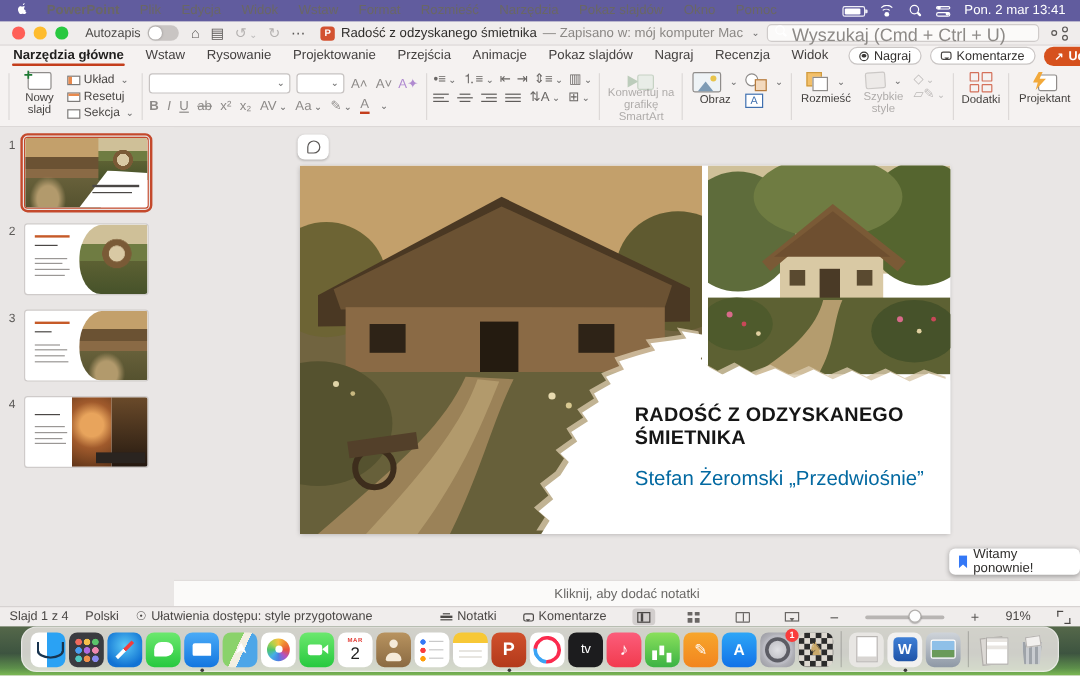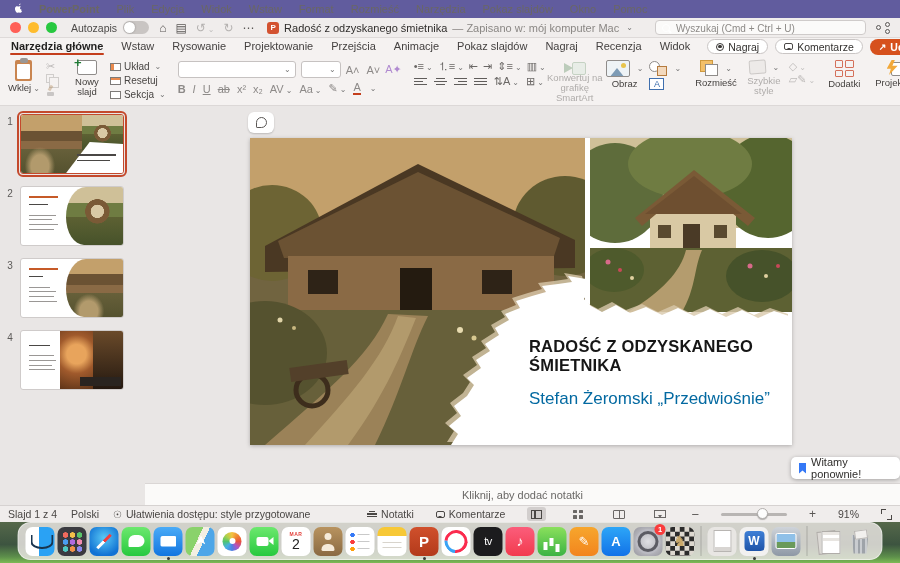--- a/index.html
+++ b/index.html
@@ -31,21 +31,21 @@
 .tl{display:flex;gap:7px;margin-right:14px}
 .tl i{width:11px;height:11px;border-radius:50%}
 .autosave{font-size:10.5px;color:#4c4a48;margin-right:6px}
 .toggle{width:26px;height:13px;border-radius:7px;background:#c9c5c3;position:relative;margin-right:10px}
 .toggle::after{content:'';position:absolute;width:11px;height:11px;border-radius:50%;background:#fff;top:1px;left:1px;box-shadow:0 0 2px rgba(0,0,0,.35)}
 .tbico{color:#5a5755;font-size:12px;margin-right:9px;line-height:1}
 .dim{opacity:.4}
 .doc-title{position:absolute;left:0;right:0;text-align:center;pointer-events:none;font-size:11px;color:#2f2d2b;display:flex;justify-content:center;align-items:center;gap:5px}
 .ppt-mini{width:12px;height:12px;border-radius:3px;background:#d35230;color:#fff;font-size:8px;font-weight:bold;display:inline-flex;align-items:center;justify-content:center;pointer-events:auto}
 .doc-sub{color:#8a8784}
-.search-box{margin-left:auto;width:211px;height:15px;border:1px solid #cfcbca;border-radius:4px;background:#fbfaf9;display:flex;align-items:flex-end;gap:4px;padding:0 6px;color:#8d8a87;font-size:10px;z-index:2}
+.search-box{margin-left:auto;width:227px;height:15px;border:1px solid #cfcbca;border-radius:4px;background:#fbfaf9;display:flex;align-items:flex-start;gap:4px;padding:0 6px;color:#8d8a87;font-size:15px;z-index:2}
 .share2{margin-left:10px;z-index:2;width:14px;height:12px;position:relative}
 .share2 i{position:absolute;width:5px;height:5px;border:1.3px solid #5a5755;border-radius:50%}
 .share2 i:nth-child(1){left:0;top:3.5px}.share2 i:nth-child(2){right:0;top:0}.share2 i:nth-child(3){right:0;bottom:0}
 
 .tabs{height:17px;background:#f5f2f1;display:flex;align-items:center;padding:0 10px;gap:16px}
 .tab{font-size:11px;color:#444140;white-space:nowrap;position:relative;padding:1px 1px 2px}
 .tab.active{font-weight:bold;color:#201f1e}
 .tab.active::after{content:'';position:absolute;left:0;right:0;bottom:-1px;height:2.5px;background:#c43e1c;border-radius:2px}
 .tabs-right{margin-left:auto;display:flex;gap:7px;align-items:center}
 .pill{height:15px;border:1px solid #c9c5c4;background:#fff;border-radius:9px;display:flex;align-items:center;gap:4px;padding:0 8px;font-size:10.5px;color:#33312f}
@@ -243,20 +243,34 @@
   <span class="mi">Plik</span>
   <span class="mi">Edycja</span>
   <span class="mi">Widok</span>
   <span class="mi">Wstaw</span>
   <span class="mi">Format</span>
   <span class="mi">Rozmieść</span>
   <span class="mi">Narzędzia</span>
   <span class="mi">Pokaz slajdów</span>
   <span class="mi">Okno</span>
   <span class="mi">Pomoc</span>
+  <span class="mb-right">
+    <span class="batt"></span>
+    <span class="wifi">
+        <i></i>
+        <i></i>
+        <i></i>
+      </span>
+    <span class="spy"></span>
+    <span class="cc">
+        <i></i>
+        <i></i>
+      </span>
+    <span>Pon. 2 mar 13:41</span>
+  </span>
 </div>
 
 <div class="titlebar">
   <span class="tl">
     <i style="background:#ff5f57"></i>
     <i style="background:#febc2e"></i>
     <i style="background:#28c840"></i>
   </span>
   <span class="autosave">Autozapis</span>
   <span class="toggle"></span>
@@ -303,31 +317,20 @@
         <span>Komentarze</span>
       </span>
     <span class="share-btn">
         <span style="font-size:9px">↗</span>
         <span>Udostępnij</span>
       </span>
   </span>
 </div>
 
 <div class="ribbon2">
-  <div class="grp">
-    <div class="bigbtn">
-      <span class="i-clip"></span>
-      <span class="blbl"><span>Wklej</span><span class="car">⌄</span></span>
-    </div>
-    <div class="minicol">
-      <span class="mi dim i-cut"></span>
-      <span class="i-copy dim"></span>
-      <span class="i-brush dim"></span>
-    </div>
-  </div>
   <div class="vdiv"></div>
   <div class="grp">
     <div class="bigbtn">
       <span class="i-slide"></span>
       <span class="blbl" style="white-space:normal;width:34px">Nowy slajd</span>
     </div>
     <div class="minicol" style="gap:3px">
       <span class="mbtn">
           <span class="i-rect fill"></span>
           <span>Układ</span>

